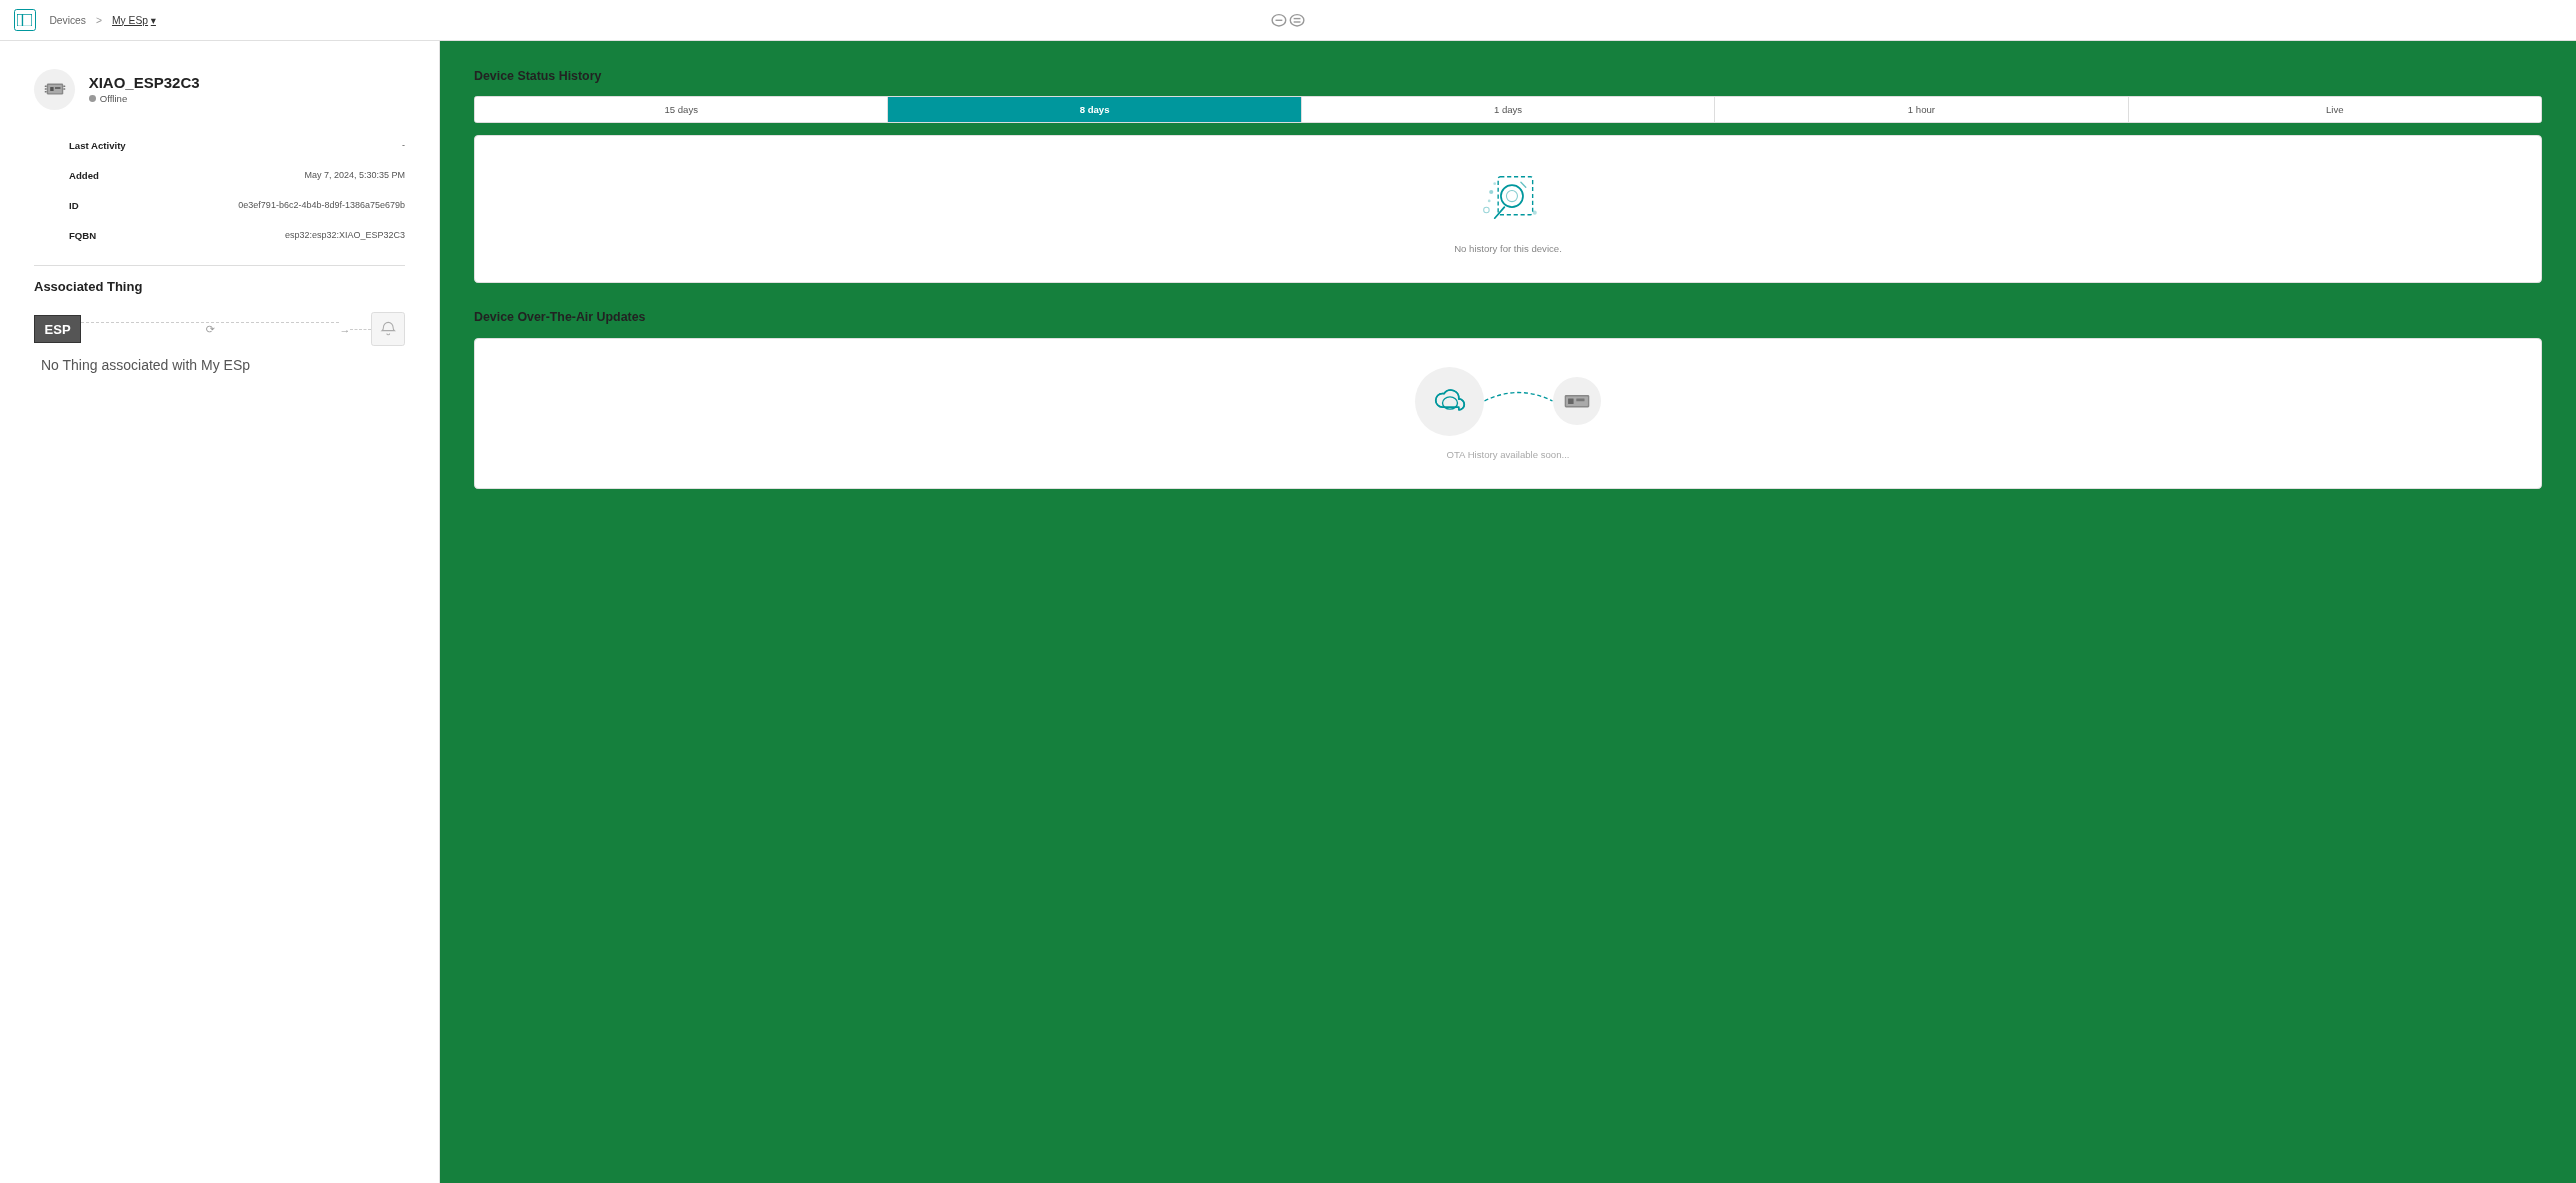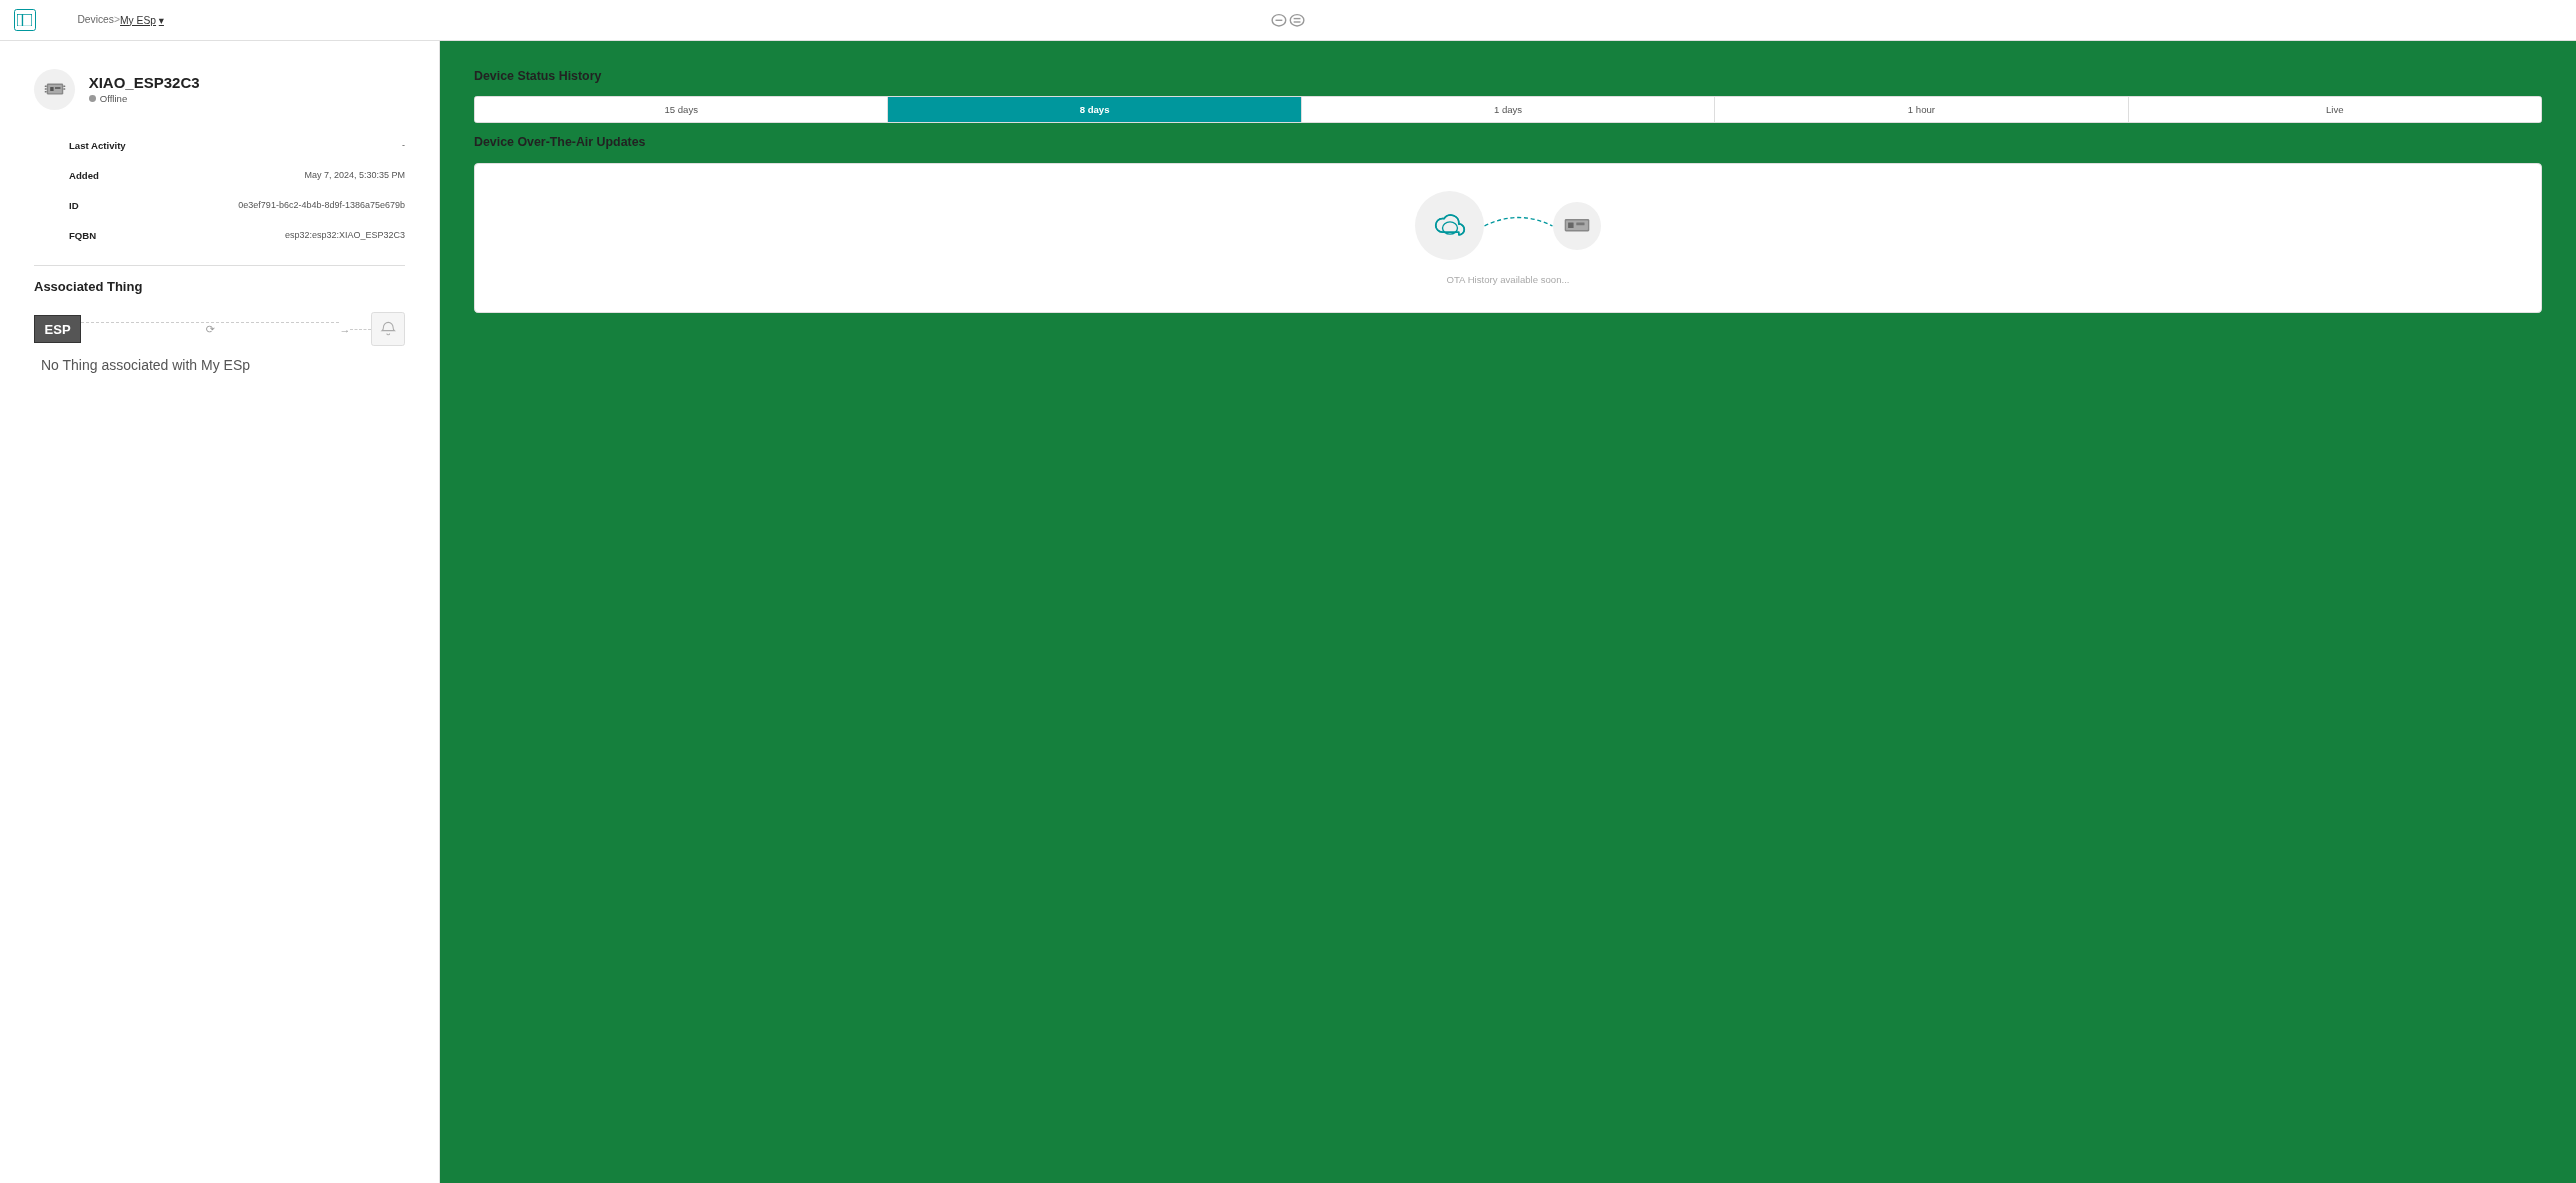--- a/index.html
+++ b/index.html
@@ -21,25 +21,24 @@
       border: 1.4px solid #00979d;
       border-radius: 2.7px;
       display: flex;
       align-items: center;
       justify-content: center;
       cursor: pointer;
       margin-right: 13.7px;
     }
     .breadcrumb {
       display: flex;
-      align-items: flex-start;
-      gap: 0;
+      align-items: center;
+      gap: 10px;
       font-size: 10.3px;
       color: #666;
-      margin-left: 28px;
     }
     .breadcrumb-devices {
       color: #666;
       cursor: pointer;
     }
     .breadcrumb-sep { color: #999; }
     .breadcrumb-current {
       color: #333;
       font-weight: 500;
       display: flex;
@@ -412,20 +411,44 @@
       <div class="section-header">Device Status History</div>
 
       <div class="time-tabs">
         <button class="time-tab">15 days</button>
         <button class="time-tab active">8 days</button>
         <button class="time-tab">1 days</button>
         <button class="time-tab">1 hour</button>
         <button class="time-tab">Live</button>
       </div>
 
+      <div class="history-empty-card">
+
+        <div class="search-illustration">
+          <svg width="69" height="69" viewBox="0 0 100 100" fill="none">
+
+            <rect x="35" y="20" width="50" height="55" rx="3" stroke="#00979d" stroke-width="2" stroke-dasharray="6 4" fill="none"></rect>
+
+            <circle cx="55" cy="48" r="16" stroke="#00979d" stroke-width="2.5" fill="none"></circle>
+
+            <line x1="44" y1="64" x2="30" y2="80" stroke="#00979d" stroke-width="2.5" stroke-linecap="round"></line>
+
+            <circle cx="55" cy="48" r="8" stroke="#00979d" stroke-width="1.5" fill="none" opacity="0.5"></circle>
+
+            <circle cx="25" cy="42" r="3" fill="#00979d" opacity="0.4"></circle>
+            <circle cx="22" cy="55" r="2" fill="#00979d" opacity="0.3"></circle>
+            <circle cx="30" cy="30" r="2" fill="#00979d" opacity="0.3"></circle>
+            <circle cx="88" cy="72" r="3" fill="#00979d" opacity="0.3"></circle>
+            <circle cx="18" cy="68" r="4" stroke="#00979d" stroke-width="1.5" fill="none" opacity="0.4"></circle>
+
+            <line x1="68" y1="28" x2="75" y2="35" stroke="#00979d" stroke-width="2" stroke-linecap="round" opacity="0.6"></line>
+          </svg>
+        </div>
+        <div class="no-history-text">No history for this device.</div>
+      </div>
     </section>
 
     <section>
       <div class="section-header">Device Over-The-Air Updates</div>
       <div class="ota-section">
         <div class="ota-visual">
           <div class="cloud-circle">
             <svg width="34" height="26" viewBox="0 0 50 38" fill="none">
               <path d="M38 28H14a10 10 0 0 1 0-20 9.9 9.9 0 0 1 2.1.22A12 12 0 0 1 38 16a8 8 0 0 1 0 16v-4z" fill="none" stroke="#00979d" stroke-width="2.5" stroke-linejoin="round"></path>
               <path d="M14 28a10 10 0 0 1 0-20c.7 0 1.4.07 2.1.22A12 12 0 0 1 38 16a8 8 0 0 1 0 16" stroke="#00979d" stroke-width="2" fill="none"></path>

